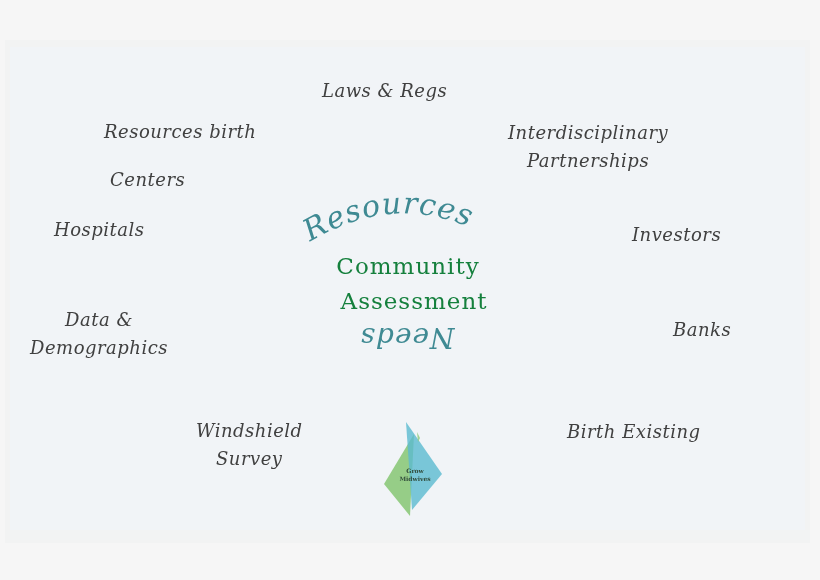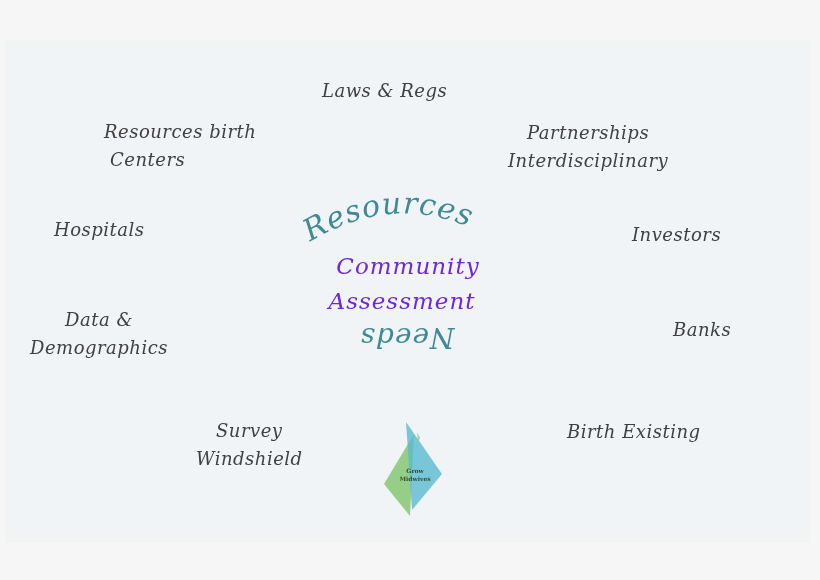--- a/index.html
+++ b/index.html
@@ -25,23 +25,22 @@
       font-style: italic;
       font-size: 18px;
       line-height: 28px;
       letter-spacing: 0.5px;
       white-space: nowrap;
       text-align: center;
     }
     .label span { display: block; }
     .center-green {
       position: absolute;
-      color: #6d28d9;
+      color: #15803d;
       font-family: "DejaVu Serif", serif;
-      font-style: italic;
       font-size: 23px;
       line-height: 34px;
       letter-spacing: 1px;
       text-align: center;
       white-space: nowrap;
     }
     .arc-svg { position: absolute; left: 290px; top: 190px; width: 240px; height: 180px; overflow: visible; }
     .logo { position: absolute; left: 380px; top: 420px; width: 70px; height: 100px; }
     .logo-text {
       position: absolute; left: 385px; top: 467px; width: 60px;
@@ -54,48 +53,48 @@
 
 <div class="outer-panel"></div>
 <div class="inner-panel"></div>
 
 <div class="label" style="left:322px; top:77px;">
   <span>Laws &amp; Regs</span>
 </div>
 
 <div class="label" style="left:104px; top:118px;">
   <span style="text-align:left;">Resources birth</span>
-  <span style="text-align:left; padding-left:6px;">Centers</span>
+  <span style="text-align:left; padding-left:6px;margin-top:20px;">Centers</span>
 </div>
 
 <div class="label" style="left:508px; top:119px;">
+  <span>Interdisciplinary</span>
   <span>Partnerships</span>
-  <span>Interdisciplinary</span>
 </div>
 
 <div class="label" style="left:54px; top:216px;">
   <span>Hospitals</span>
 </div>
 
 <div class="label" style="left:632px; top:221px;text-align:right;">
   <span>Investors</span>
 </div>
 
 <div class="label" style="left:30px; top:306px;text-align:center;">
   <span>Data &amp;</span>
   <span>Demographics</span>
 </div>
 
 <div class="label" style="left:673px; top:316px;text-align:right;">
   <span>Banks</span>
 </div>
 
 <div class="label" style="left:196px; top:417px;">
+  <span>Windshield</span>
   <span>Survey</span>
-  <span>Windshield</span>
 </div>
 
 <div class="label" style="left:567px; top:418px;">
   <span>Birth Existing</span>
 </div>
 
 <svg class="arc-svg" viewBox="0 0 240 180">
   <defs>
     <path id="topArc" d="M 20 52 Q 118 -8 218 58"></path>
     <path id="bottomArc" d="M 176 148 Q 118 166 58 146"></path>
@@ -104,21 +103,21 @@
     <textPath href="#topArc" startOffset="0">Resources</textPath>
   </text>
   <g transform="rotate(180 117 148)">
     <text x="117" y="158" text-anchor="middle" font-family="DejaVu Serif, serif" font-style="italic" font-size="28" fill="#3f8a93" letter-spacing="1">Needs</text>
   </g>
 </svg>
 
 <div class="center-green" style="left:322px; top:249px; width:172px;">
   <span>Community</span>
 </div>
-<div class="center-green" style="left:316px; top:284px; width:172px;">
+<div class="center-green" style="left:328px; top:284px; width:172px;">
   <span>Assessment</span>
 </div>
 
 <svg class="logo" viewBox="0 0 70 100">
   <polygon points="34,14 4,64 30,96" fill="#8cc97a" opacity="0.9"></polygon>
   <polygon points="26,2 62,54 32,90" fill="#5bbad0" opacity="0.8"></polygon>
   <polygon points="37,12 40,18 38,22" fill="#8cc97a" opacity="0.8"></polygon>
 </svg>
 <div class="logo-text">
   <div>Grow</div>

